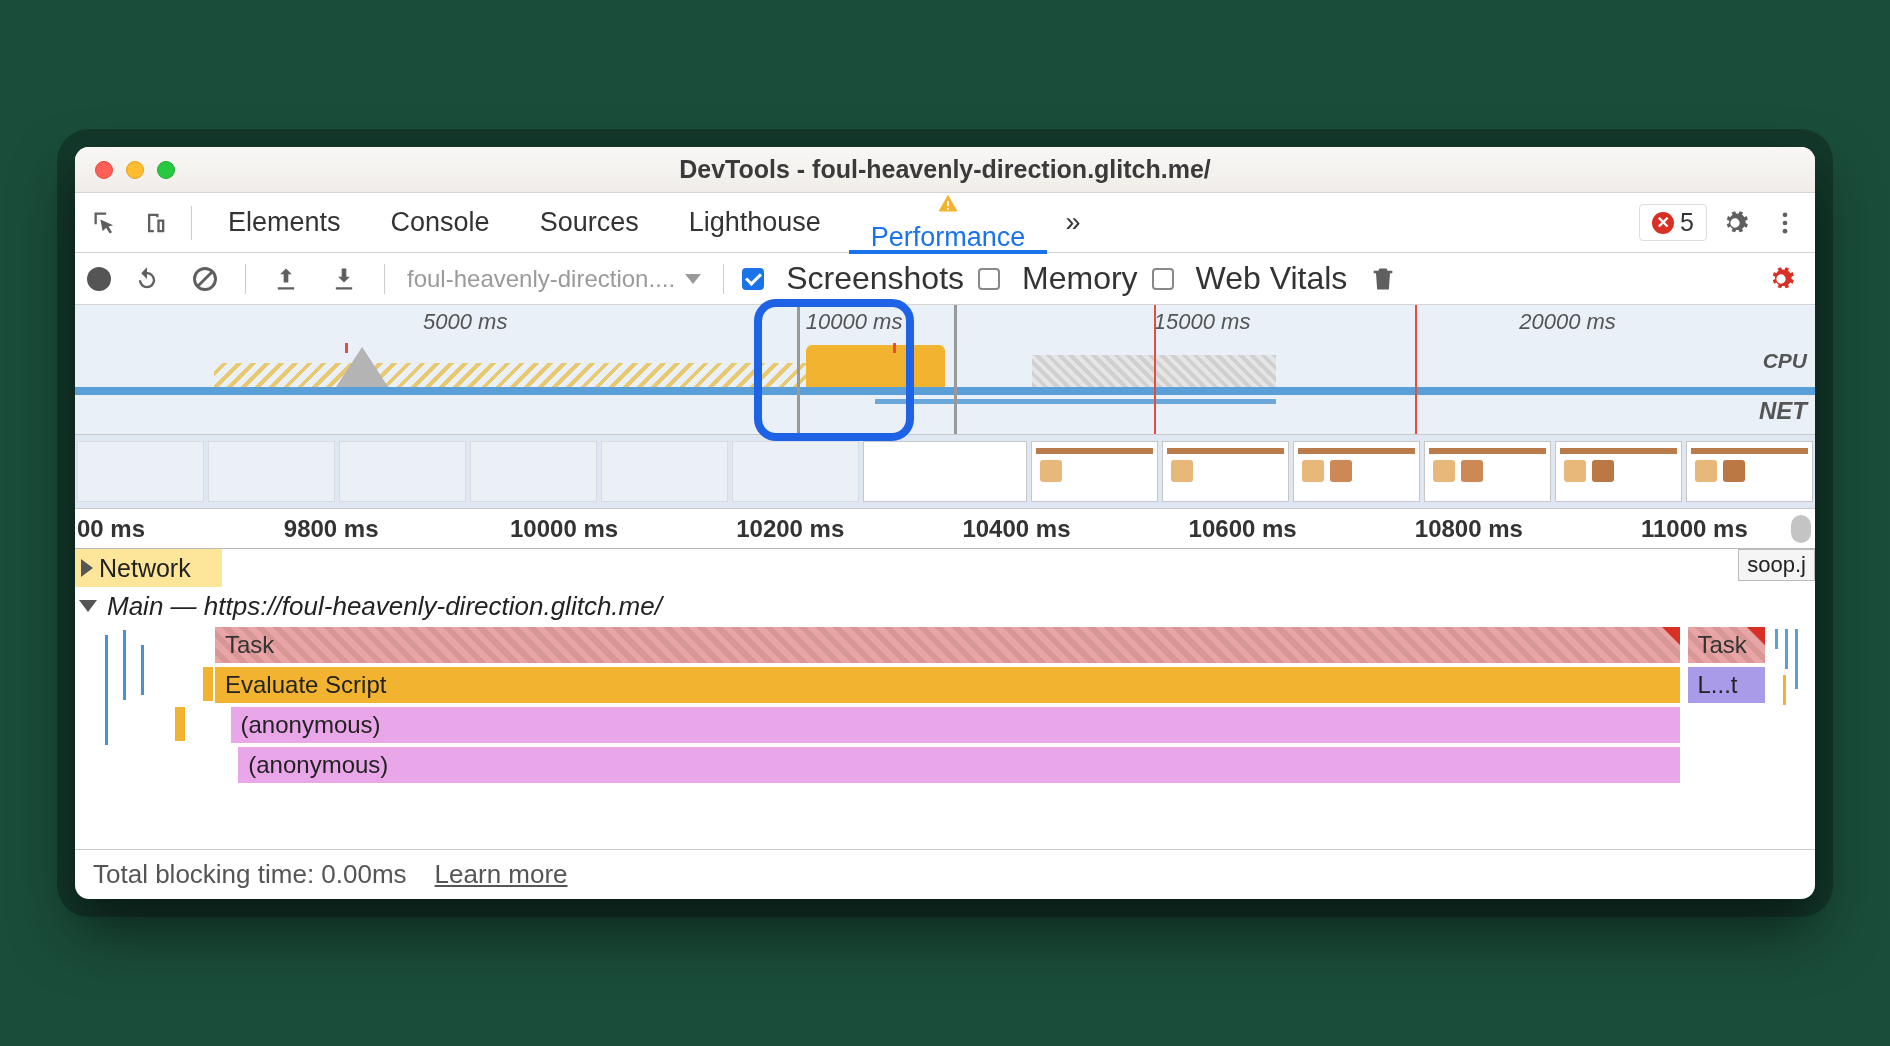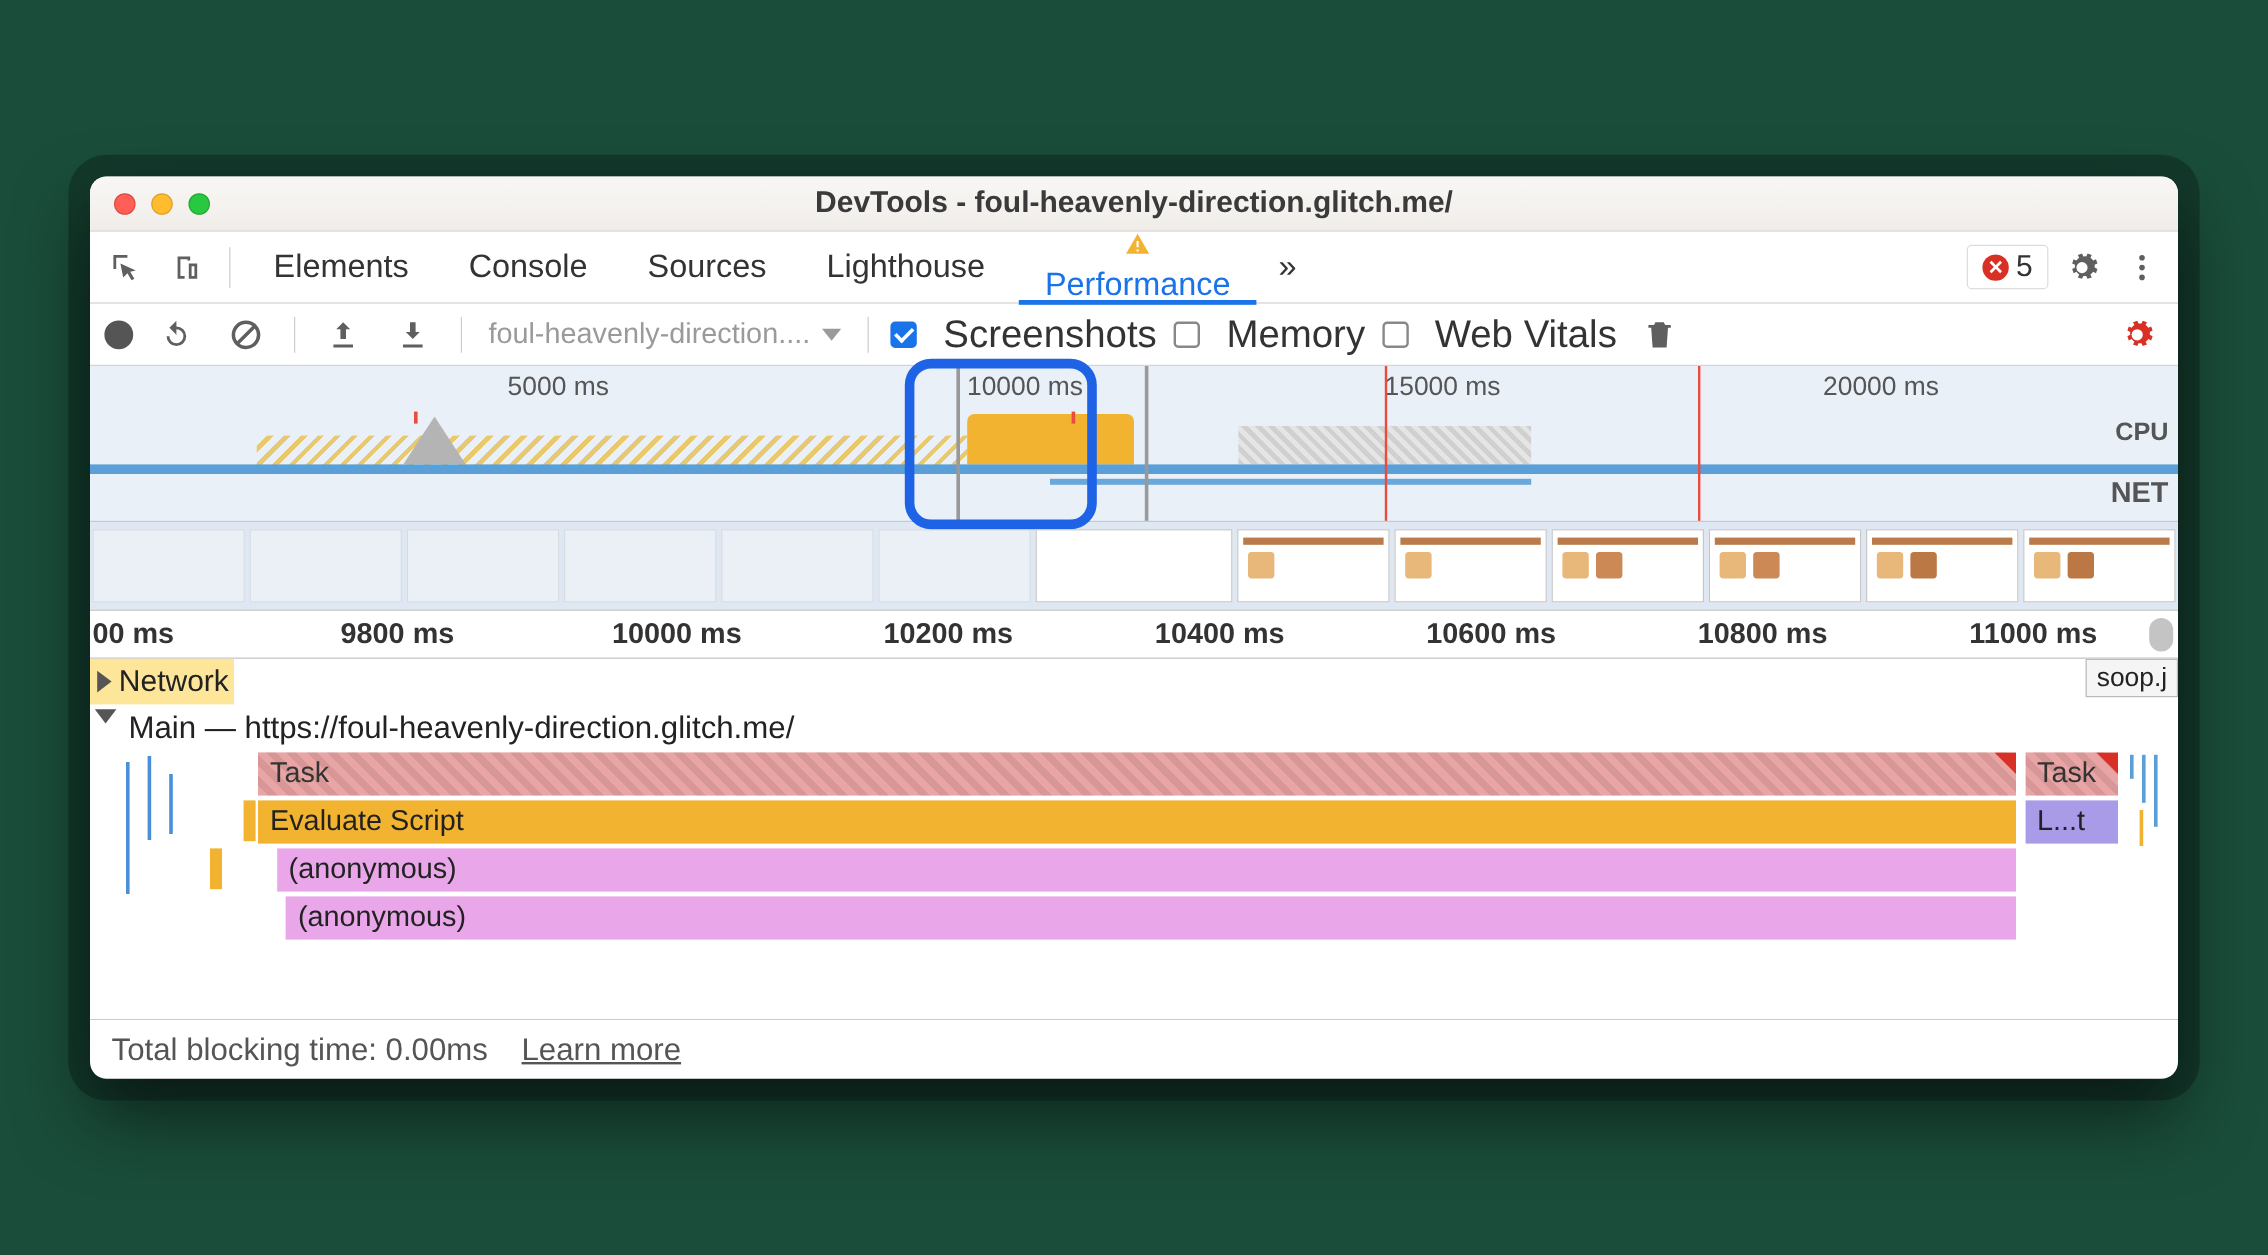--- a/index.html
+++ b/index.html
@@ -61,21 +61,21 @@
   }
   .toolbar .divider{width:1px;height:30px;background:#cfccc9;margin:0 4px;}
   .recdot{width:24px;height:24px;border-radius:50%;background:#555;}
   .dropdown{color:#9a9a9a;font-size:24px;display:flex;align-items:center;gap:10px;padding:0 4px;}
   .dropdown .tri{width:0;height:0;border-left:8px solid transparent;border-right:8px solid transparent;border-top:10px solid #9a9a9a;}
   .chk{display:flex;align-items:center;gap:22px;font-size:32px;}
   .chkbox{width:22px;height:22px;border:2px solid #888;border-radius:4px;display:flex;align-items:center;justify-content:center;}
   .chkbox.checked{background:#1a73e8;border-color:#1a73e8;}
   .chkbox.checked::after{content:"";width:6px;height:12px;border:solid #fff;border-width:0 3px 3px 0;transform:rotate(45deg);margin-top:-3px;}
   
-  .overview{position:relative;height:130px;background:#e9f0f8;border-bottom:1px solid #c9c9c9;}
+  .overview{position:relative;height:130px;background:#e9f0f8;border-bottom:1px solid #c9c9c9;font-style:italic;}
   .ov-inner{position:absolute;inset:0;}
   .ov-tick{position:absolute;top:4px;font-size:22px;color:#555;}
   .ov-cpu-label{position:absolute;right:8px;top:44px;font-size:21px;font-weight:700;color:#555;}
   .ov-net-label{position:absolute;right:8px;top:92px;font-size:24px;font-weight:700;color:#555;}
   .ov-bluebar{position:absolute;left:0;right:0;top:82px;height:8px;background:#5a9fd8;}
   .ov-bluebar2{position:absolute;left:46%;right:31%;top:94px;height:5px;background:#6aa8dc;}
   .ov-yellow{position:absolute;left:42%;width:8%;top:40px;height:42px;background:#f2b430;border-radius:6px 6px 0 0;}
   .ov-yellow2{position:absolute;left:55%;width:14%;top:50px;height:32px;background:repeating-linear-gradient(45deg,#d0d0d0,#d0d0d0 4px,#e5e5e5 4px,#e5e5e5 8px);}
   .ov-hatch{position:absolute;left:8%;width:34%;top:58px;height:30px;background:repeating-linear-gradient(-45deg,#e8c970,#e8c970 4px,transparent 4px,transparent 10px);}
   .ov-grayhump{position:absolute;left:15%;width:3%;top:42px;height:40px;background:#b4b4b4;clip-path:polygon(50% 0,100% 100%,0 100%);}
@@ -89,21 +89,21 @@
   .shot.dim{opacity:0.35;}
   .shot .bar{position:absolute;left:4px;right:4px;height:6px;background:#b87b49;}
   .shot .sq{position:absolute;width:22px;height:22px;background:#e8b87a;border-radius:3px;}
   
   .ruler{height:40px;display:flex;align-items:center;position:relative;font-size:24px;color:#333;border-bottom:1px solid #b8b8b8;}
   .ruler span{position:absolute;font-weight:bold;}
   .scrolltrack{position:absolute;right:4px;top:6px;width:20px;height:28px;background:#c4c4c4;border-radius:10px;}
   
   .tracks{position:relative;background:#fff;}
   .track-row{height:38px;display:flex;align-items:center;font-size:25px;color:#222;position:relative;}
-  .track-header{display:flex;gap:6px;padding-left:4px;}
+  .track-header{display:flex;align-items:center;gap:6px;padding-left:4px;font-style:italic;}
   .disclosure{width:0;height:0;border-top:9px solid transparent;border-bottom:9px solid transparent;border-left:12px solid #555;}
   .disclosure.down{border-left:9px solid transparent;border-right:9px solid transparent;border-top:12px solid #555;border-bottom:none;}
   .net-track{background:#fde699;}
   .main-label{padding-left:4px;font-size:26px;}
   
   .flame{position:relative;height:40px;margin-left:140px;margin-right:50px;}
   .fbar{position:absolute;top:2px;bottom:2px;display:flex;align-items:center;padding:0 10px;font-size:24px;color:#222;overflow:hidden;white-space:nowrap;}
   .fbar.task{background:repeating-linear-gradient(45deg,#e9a5a5,#e9a5a5 6px,#d89797 6px,#d89797 12px);color:#333;}
   .fbar.task::after{content:"";position:absolute;right:0;top:0;width:0;height:0;border-top:18px solid #d93025;border-left:18px solid transparent;}
   .fbar.script{background:#f2b430;}
@@ -302,21 +302,21 @@
     <span style="left:51%">10400 ms</span>
     <span style="left:64%">10600 ms</span>
     <span style="left:77%">10800 ms</span>
     <span style="left:90%">11000 ms</span>
     <div class="scrolltrack"></div>
   </div>
 
   <div class="tracks" style="height:300px;">
 
     <div class="track-row" style="position:relative;">
-      <div class="net-track" style="position:absolute;left:0;width:120px;top:0;bottom:0;display:flex;align-items:center;gap:6px;padding-left:6px;">
+      <div class="net-track" style="position:absolute;left:0;width:147px;top:0;bottom:0;display:flex;align-items:center;gap:6px;padding-left:6px;">
         <div class="disclosure"></div>
         <span>Network</span>
       </div>
       <div class="soop">soop.j</div>
     </div>
 
     <div class="track-row">
       <div class="track-header">
         <div class="disclosure down"></div>
         <span class="main-label">Main — https://foul-heavenly-direction.glitch.me/</span>

